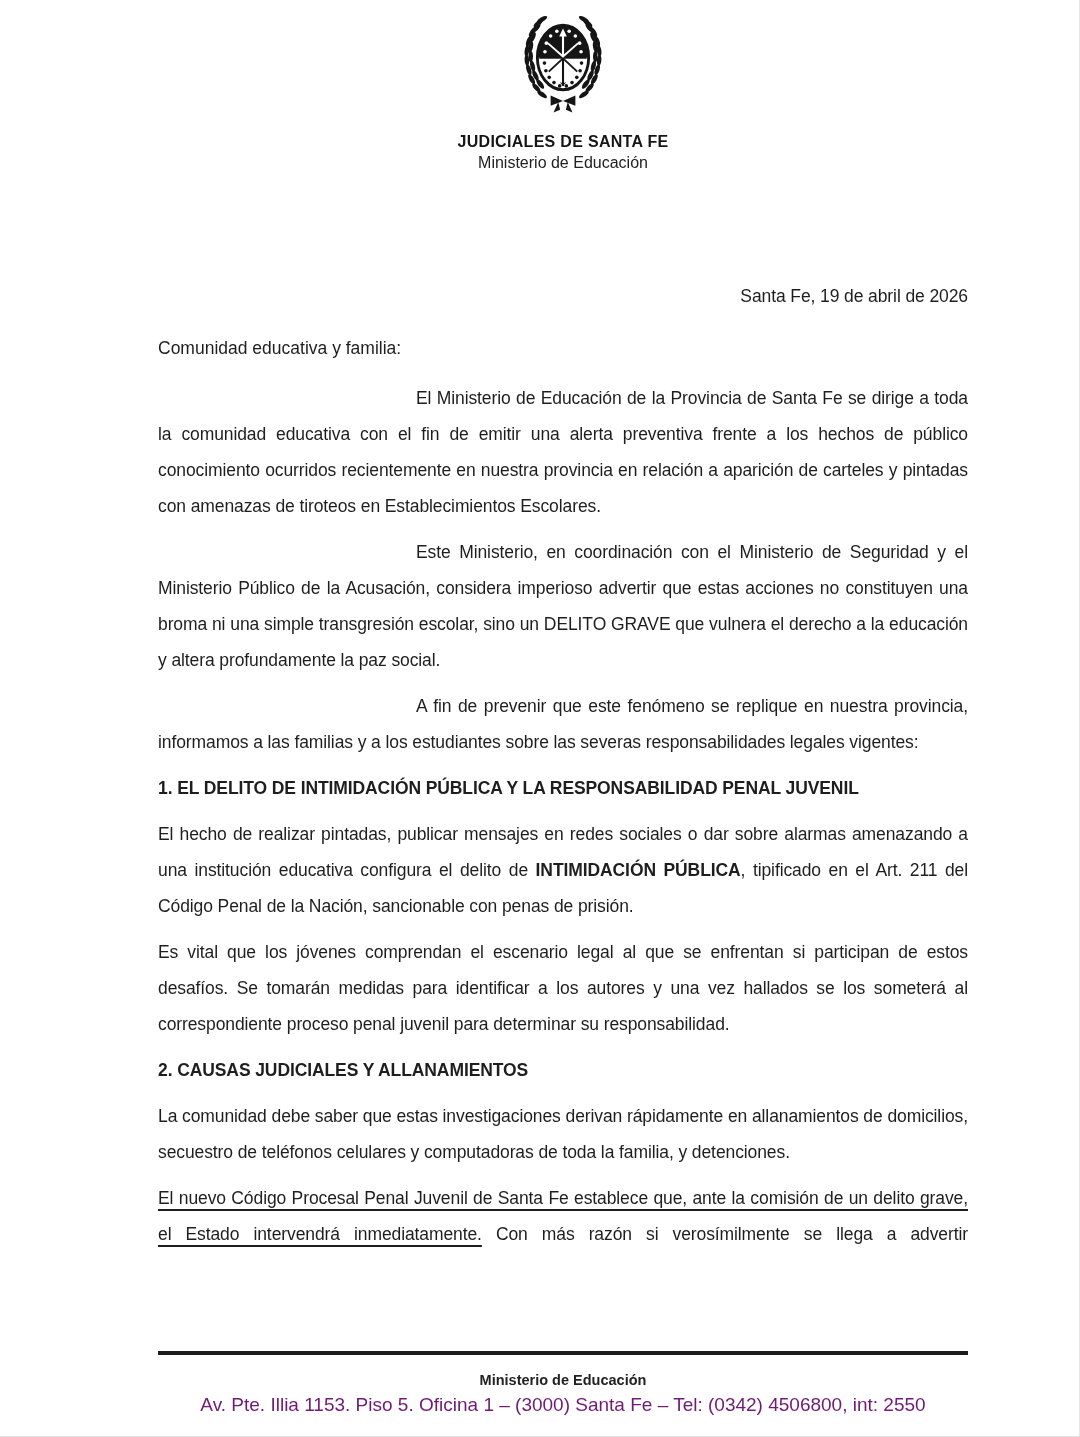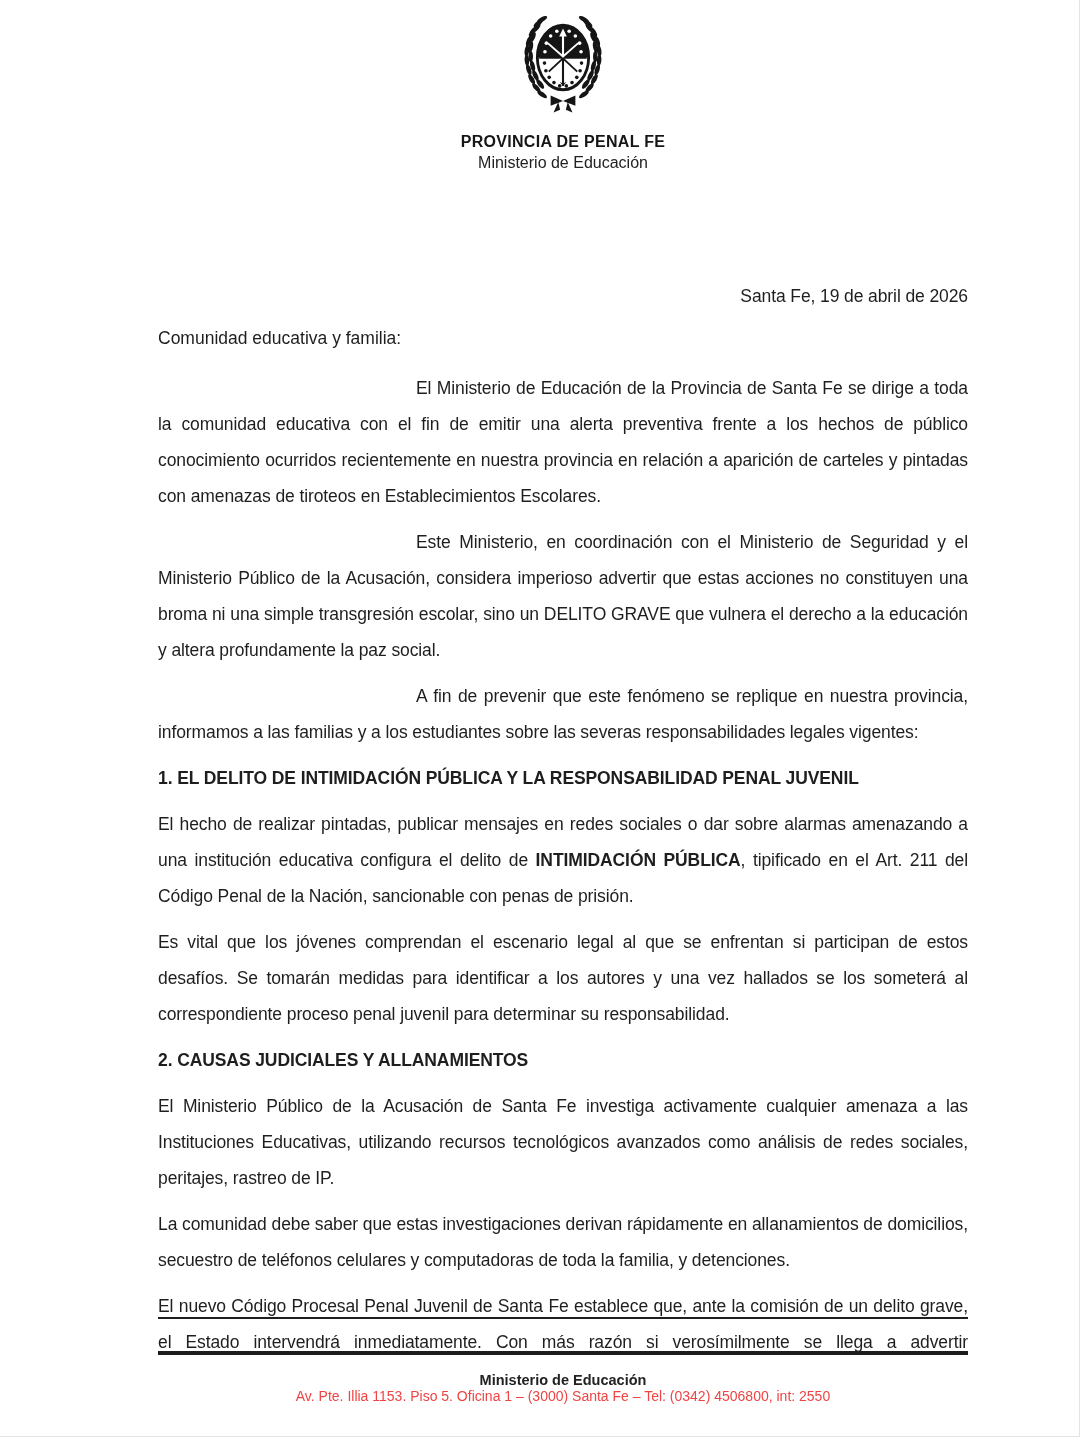--- a/index.html
+++ b/index.html
@@ -31,21 +31,21 @@
     color: #161616;
   }
   .dept-name { font-size: 16px; margin-top: 3px; color: #222; }
   .date-line {
     margin-top: 106px;
     text-align: right;
     font-size: 17.5px;
     line-height: 36px;
     letter-spacing: -0.1px;
   }
-  .salutation { margin-top: 6px; font-size: 17.5px; line-height: 36px; }
+  .salutation { margin-top: 16px; font-size: 17.5px; line-height: 36px; }
   .letter-body { margin-top: 14px; }
   .letter-body p, .letter-body h3 {
     margin: 0 0 10px 0;
     font-size: 17.5px;
     font-weight: normal;
     line-height: 36px;
     text-align: justify;
     letter-spacing: -0.1px;
   }
   .letter-body h3 { font-weight: bold; text-align: left; }
@@ -66,21 +66,21 @@
     background: #1c1c1c;
   }
   .doc-footer {
     position: absolute;
     left: 158px;
     top: 1372px;
     width: 810px;
     text-align: center;
   }
   .footer-org { font-weight: bold; font-size: 14.5px; color: #222; }
-  .footer-address { font-size: 14px; color: #ef4444; }
+  .footer-address { font-size: 19px; margin-top: 6px; color: #701a75; }
 </style>
 </head>
 <body>
 
 <div class="page">
 
   <div class="content">
 
     <div class="doc-header">
       <span class="logo-wrap">
@@ -168,37 +168,36 @@
           </g>
 
           <g fill="#151515">
             <path d="M50,98 L37,92 L37,103 Z"></path>
             <path d="M50,98 L63,92 L63,103 Z"></path>
             <path d="M45,99 L40,110 L47,107 Z"></path>
             <path d="M55,99 L60,110 L53,107 Z"></path>
           </g>
         </svg>
       </span>
-      <div class="org-name">PROVINCIA DE PENAL FE</div>
+      <div class="org-name">JUDICIALES DE SANTA FE</div>
       <div class="dept-name">Ministerio de Educación</div>
     </div>
 
     <div class="date-line">Santa Fe, 19 de abril de 2026</div>
 
     <div class="salutation">Comunidad educativa y familia:</div>
 
     <div class="letter-body">
         <p class="indent"><span>El Ministerio de Educación de la Provincia de Santa Fe se dirige a toda la comunidad educativa con el fin de emitir una alerta preventiva frente a los hechos de público conocimiento ocurridos recientemente en nuestra provincia en relación a aparición de carteles y pintadas con amenazas de tiroteos en Establecimientos Escolares.</span></p>
         <p class="indent"><span>Este Ministerio, en coordinación con el Ministerio de Seguridad y el Ministerio Público de la Acusación, considera imperioso advertir que estas acciones no constituyen una broma ni una simple transgresión escolar, sino un DELITO GRAVE que vulnera el derecho a la educación y altera profundamente la paz social.</span></p>
         <p class="indent"><span>A fin de prevenir que este fenómeno se replique en nuestra provincia, informamos a las familias y a los estudiantes sobre las severas responsabilidades legales vigentes:</span></p>
         <h3><span>1. EL DELITO DE INTIMIDACIÓN PÚBLICA Y LA RESPONSABILIDAD PENAL JUVENIL</span></h3>
         <p><span>El hecho de realizar pintadas, publicar mensajes en redes sociales o dar sobre alarmas amenazando a una institución educativa configura el delito de </span><span class="seg-bold">INTIMIDACIÓN PÚBLICA</span><span>, tipificado en el Art. 211 del Código Penal de la Nación, sancionable con penas de prisión.</span></p>
         <p><span>Es vital que los jóvenes comprendan el escenario legal al que se enfrentan si participan de estos desafíos. Se tomarán medidas para identificar a los autores y una vez hallados se los someterá al correspondiente proceso penal juvenil para determinar su responsabilidad.</span></p>
         <h3><span>2. CAUSAS JUDICIALES Y ALLANAMIENTOS</span></h3>
-        <p><span>El Ministerio Público de la Acusación de Santa Fe investiga activamente cualquier amenaza a las Instituciones Educativas, utilizando recursos tecnológicos avanzados como análisis de redes sociales, peritajes, rastreo de IP.</span></p>
         <p><span>La comunidad debe saber que estas investigaciones derivan rápidamente en allanamientos de domicilios, secuestro de teléfonos celulares y computadoras de toda la familia, y detenciones.</span></p>
         <p class="justify-last"><span class="seg-underline">El nuevo Código Procesal Penal Juvenil de Santa Fe establece que, ante la comisión de un delito grave, el Estado intervendrá inmediatamente.</span><span> Con más razón si verosímilmente se llega a advertir</span></p>
       </div>
 
   </div>
 
   <div class="footer-rule"></div>
 
   <div class="doc-footer">
     <div class="footer-org">Ministerio de Educación</div>

